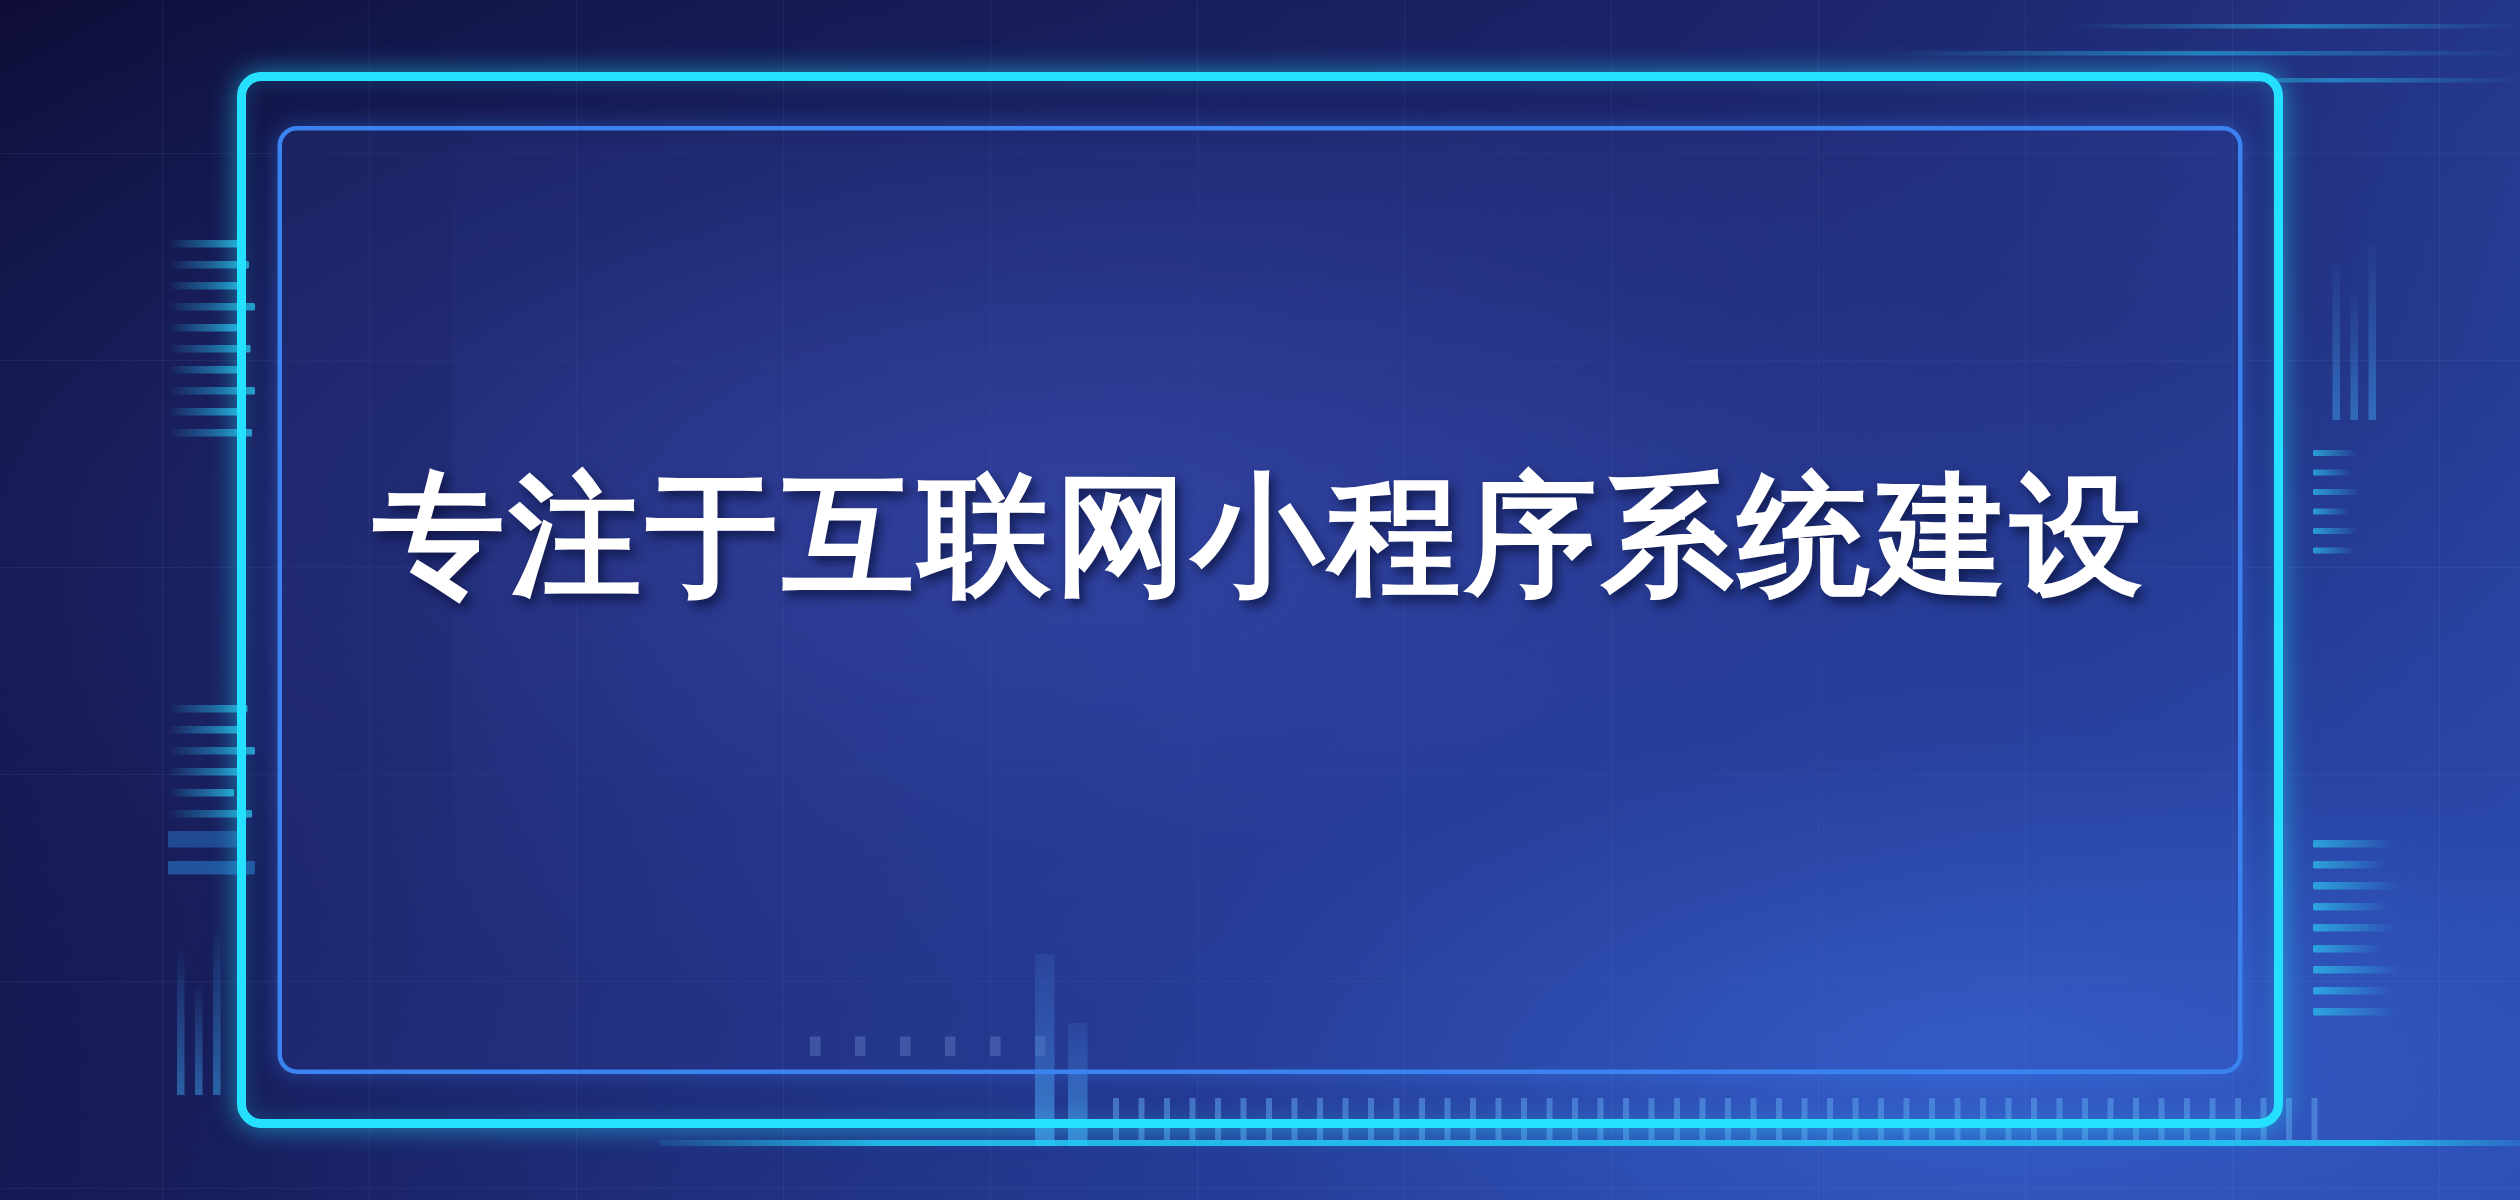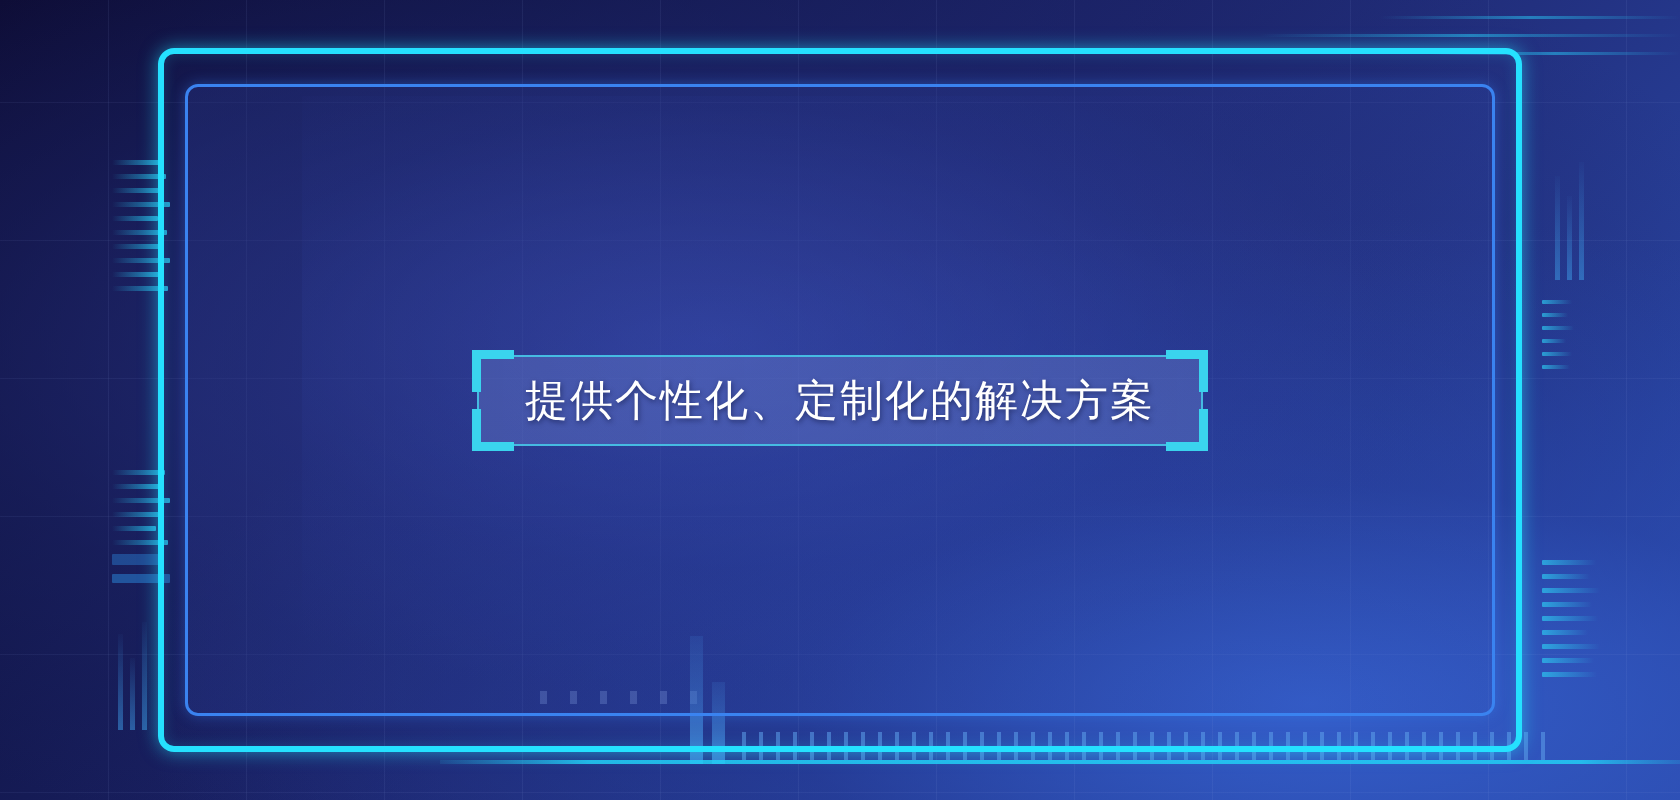--- a/index.html
+++ b/index.html
@@ -280,23 +280,17 @@
       <i style="height:28px"></i>
       <i style="height:28px"></i>
       <i style="height:28px"></i>
   </div>
   <div class="bottom-rule"></div>
 
   <div class="frame-outer"></div>
   <div class="frame-inner"></div>
 
   <div class="content">
-
-    <div class="subtitle-box">
-      <span class="corner tl"></span>
-      <span class="corner tr"></span>
-      <span class="corner bl"></span>
-      <span class="corner br"></span>
-      <span class="subtitle">提供个性化、定制化的解决方案</span>
-    </div>
+    <h1 class="headline">专注于互联网小程序系统建设</h1>
+
   </div>
 
 </div>
 
 </body></html>

